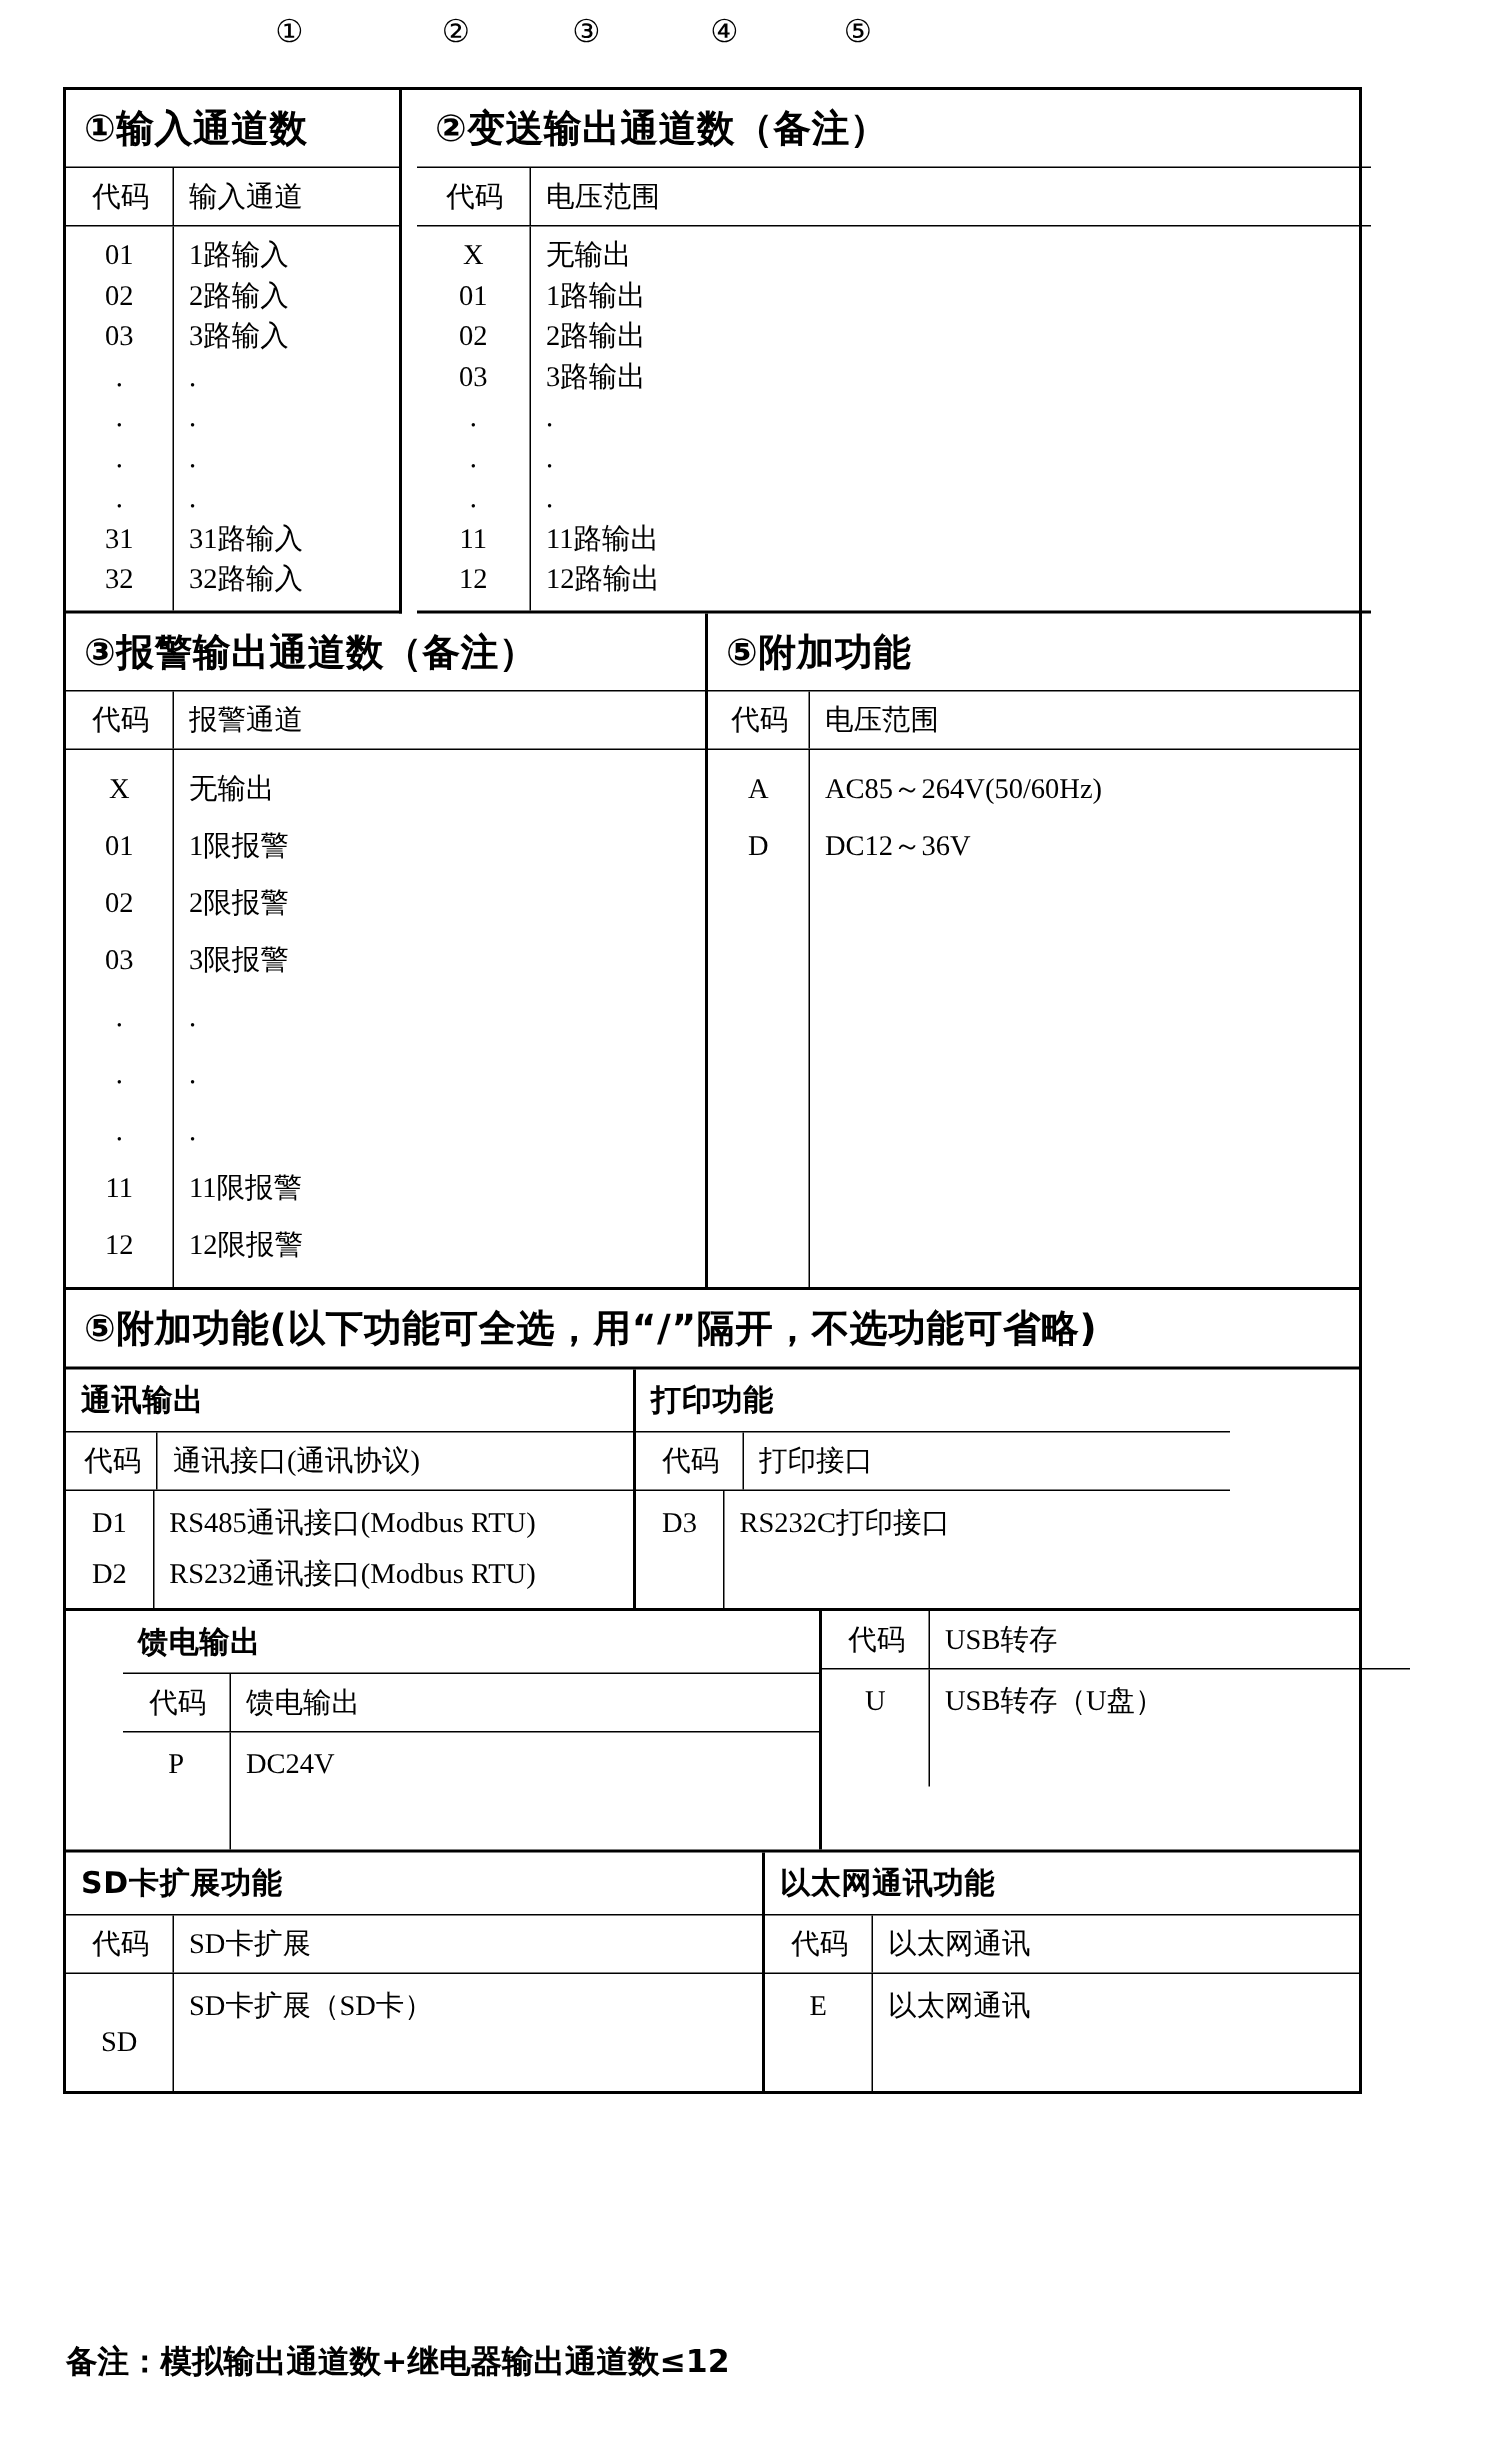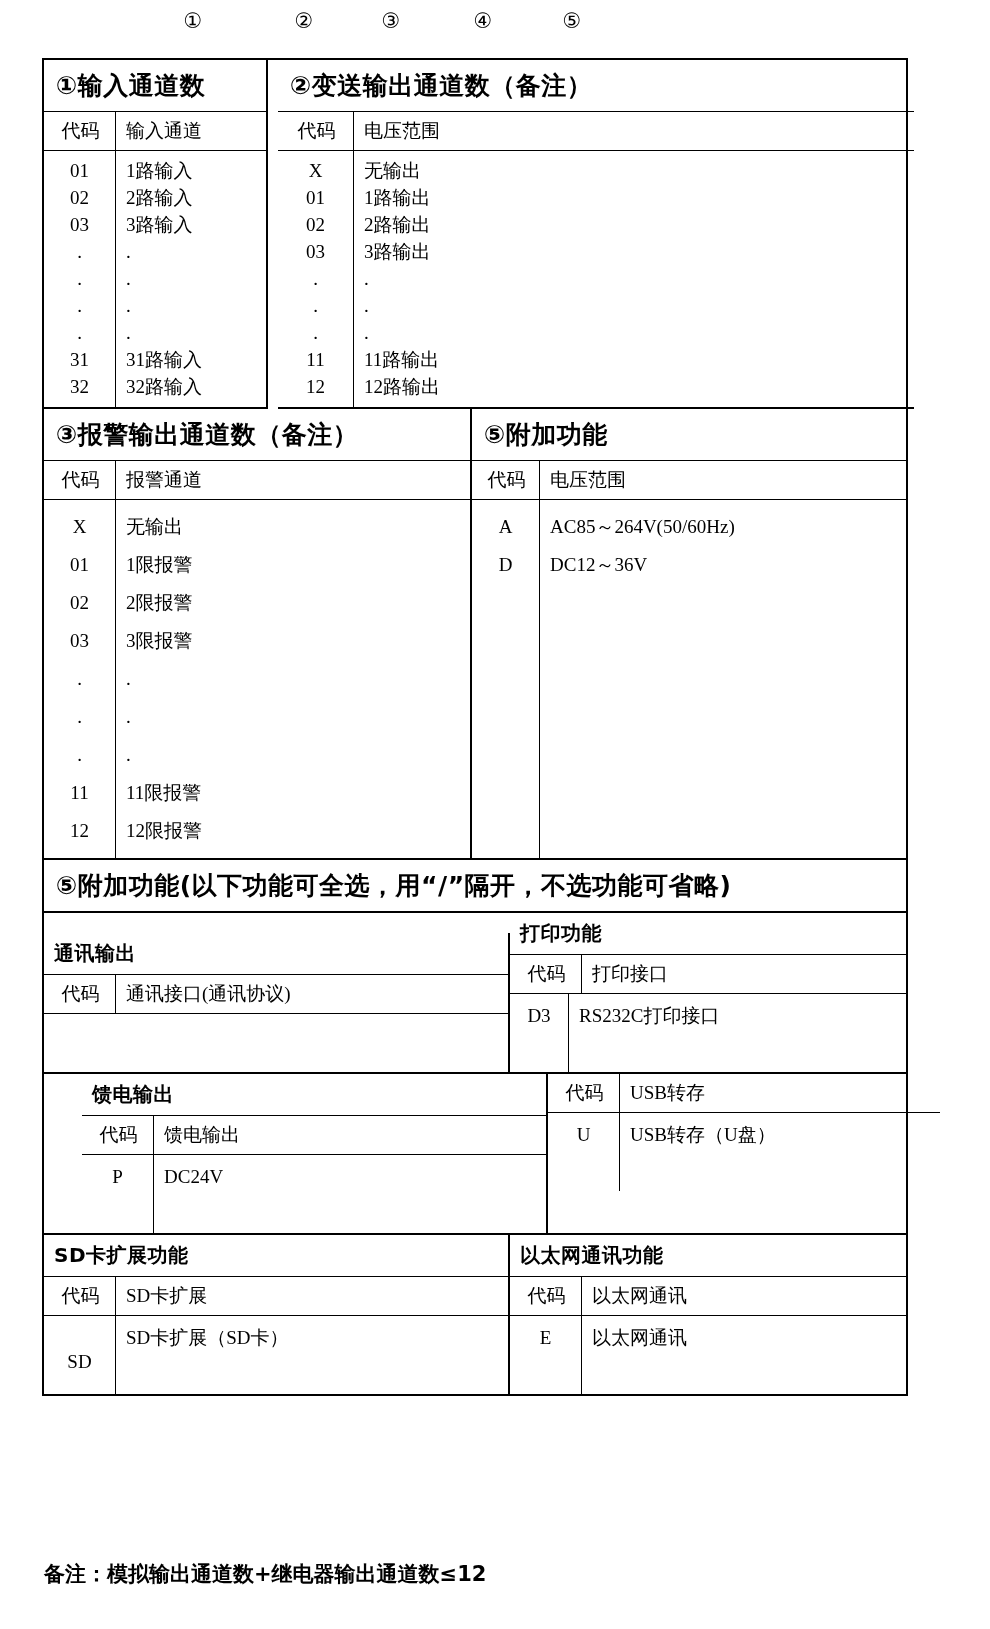--- a/index.html
+++ b/index.html
@@ -241,25 +241,35 @@
       </div>
     </div>
 
     <div class="row">
       <div class="cell bb" style="width:862px;">
         <div class="hdr">⑤附加功能(以下功能可全选，用“/”隔开，不选功能可省略)</div>
       </div>
     </div>
 
     <div class="row bb">
-      <div class="cell br" style="width:466px;margin-top:20px;">
+      <div class="cell br" style="width:380px;">
         <div class="hdr bb1" style="font-size:20px;padding:7px 10px;">通讯输出</div>
         <div class="subgrid bb1">
           <div class="codecol br1 colhdr" style="width:72px;">代码</div>
           <div class="desccol colhdr" style="width:392px;">通讯接口(通讯协议)</div>
+        </div>
+        <div class="subgrid" style="height:78px;">
+          <div class="codecol br1" style="width:72px;padding-top:5px;">
+            <div class="listline ctr" style="line-height:34px;height:34px;">D1</div>
+            <div class="listline ctr" style="line-height:34px;height:34px;">D2</div>
+          </div>
+          <div class="desccol" style="width:392px;padding-top:5px;">
+            <div class="listline" style="line-height:34px;height:34px;">RS485通讯接口(Modbus RTU)</div>
+            <div class="listline" style="line-height:34px;height:34px;">RS232通讯接口(Modbus RTU)</div>
+          </div>
         </div>
       </div>
 
       <div class="cell" style="width:396px;">
         <div class="hdr bb1" style="font-size:20px;padding:7px 10px;">打印功能</div>
         <div class="subgrid bb1">
           <div class="codecol br1 colhdr" style="width:72px;">代码</div>
           <div class="desccol colhdr" style="width:320px;">打印接口</div>
         </div>
         <div class="subgrid" style="height:78px;">

